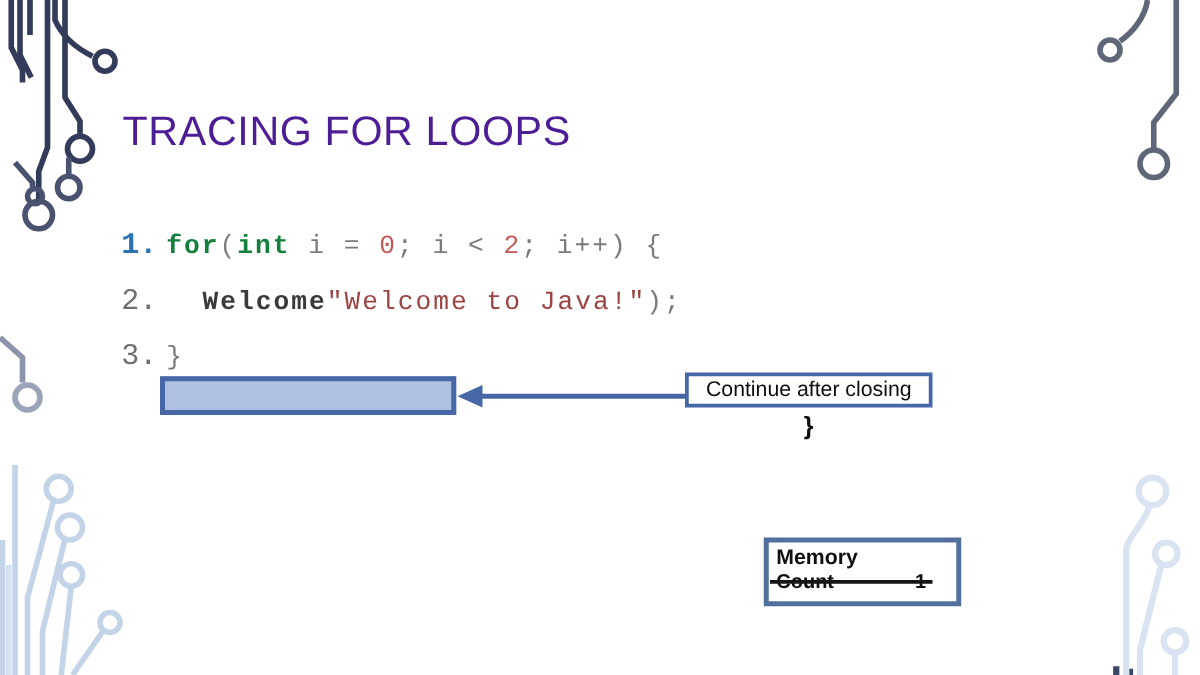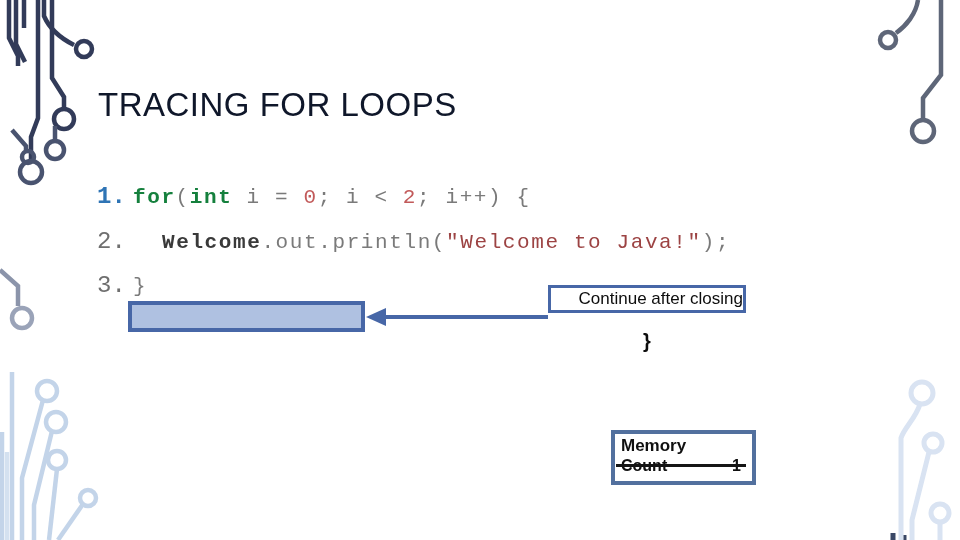--- a/index.html
+++ b/index.html
@@ -1,47 +1,47 @@
 <!DOCTYPE html>
 <html><head>
 <meta charset="utf-8">
 <style>
   html,body{margin:0;padding:0;background:#ffffff;}
   .slide{position:relative;width:960px;height:540px;background:#ffffff;overflow:hidden;
          font-family:"Liberation Sans",sans-serif;}
   svg.deco{position:absolute;left:0;top:0;pointer-events:none;}
 
   .title{position:absolute;left:98px;top:86px;font-size:33px;font-weight:400;
-         color:#0f172a;letter-spacing:.5px;white-space:nowrap;}
+         color:#4c1d95;letter-spacing:.5px;white-space:nowrap;}
 
   .code-area{position:absolute;left:97px;top:183px;width:700px;}
   .code-line{display:flex;align-items:baseline;height:44.5px;
              font-family:"Liberation Mono","DejaVu Sans Mono",monospace;white-space:pre;}
   .line-num{font-size:24px;width:36px;flex:0 0 36px;}
   .line-num-blue{color:#2e74b5;font-weight:bold;}
   .line-num-gray{color:#6f6f6f;}
   .indent{flex:0 0 29px;}
   .tok{font-size:21px;letter-spacing:1.6px;}
   .tok-kw{color:#15803d;font-weight:bold;}
   .tok-plain{color:#7a7a7a;}
   .tok-num{color:#c25a5a;}
   .tok-str{color:#9c4343;}
   .tok-class{color:#3a3a3a;font-weight:bold;}
 
   .hl-rect{position:absolute;left:128px;top:301px;width:229px;height:23px;
            background:#afc1e1;border:4px solid #4767a7;}
 
-  .callout{position:absolute;left:548px;top:285px;width:192px;height:22px;
-           background:#ffffff;border:3px solid #4767a7;text-align:right;
+  .callout{position:absolute;left:548px;top:298px;width:192px;height:22px;
+           background:#ffffff;border:3px solid #4767a7;text-align:center;
            font-size:17px;line-height:22px;color:#0d0d0d;white-space:nowrap;}
   .callout-brace{position:absolute;left:548px;top:330px;width:198px;text-align:center;
            font-size:20px;font-weight:bold;color:#0d0d0d;}
 
   .memory{position:absolute;left:611px;top:430px;width:127px;height:45px;
-          background:#ffffff;border:4px solid #52709e;padding:2px 4px 0 6px;}
+          background:#ffffff;border:4px solid #52709e;padding:2px 17px 0 6px;}
   .mem-title{font-size:17px;font-weight:bold;color:#101010;line-height:20px;}
   .mem-row{position:relative;display:flex;justify-content:space-between;
            padding-right:7px;font-size:16px;font-weight:bold;color:#101010;line-height:19px;}
   .strike{position:absolute;left:-5px;right:2px;top:8px;height:2.5px;background:#151515;}
 </style>
 </head>
 <body>
 
 <div class="slide">
 
@@ -93,21 +93,21 @@
         <path d="M940,522 V540"></path>
       <path d="M893,533 V540" stroke="#3a4866" stroke-width="5"></path>
       <path d="M905,535 V540" stroke="#3a4866" stroke-width="3"></path>
     </g>
   </svg>
 
   <div class="title">TRACING FOR LOOPS</div>
 
   <div class="code-area">
       <div class="code-line"><span class="line-num line-num-blue">1.</span><span class="tok tok-kw">for</span><span class="tok tok-plain">(</span><span class="tok tok-kw">int</span><span class="tok tok-plain"> i = </span><span class="tok tok-num">0</span><span class="tok tok-plain">; i &lt; </span><span class="tok tok-num">2</span><span class="tok tok-plain">; i++) {</span></div>
-      <div class="code-line"><span class="line-num line-num-gray">2.</span><span class="indent"></span><span class="tok tok-class">Welcome</span><span class="tok tok-plain">.out.println(</span><span class="tok tok-str">"Welcome to Java!"</span><span class="tok tok-plain">);</span></div>
+      <div class="code-line"><span class="line-num line-num-gray">2.</span><span class="indent"></span><span class="tok tok-class">Welcome</span><span class="tok tok-str">"Welcome to Java!"</span><span class="tok tok-plain">);</span></div>
       <div class="code-line"><span class="line-num line-num-gray">3.</span><span class="tok tok-plain">}</span></div>
     </div>
 
   <div class="hl-rect"></div>
 
   <svg class="deco" width="960" height="540" viewBox="0 0 960 540">
     <line x1="548" y1="317" x2="382" y2="317" stroke="#4767a7" stroke-width="4"></line>
     <polygon points="366,317 386,308 386,326" fill="#4767a7"></polygon>
   </svg>
 

